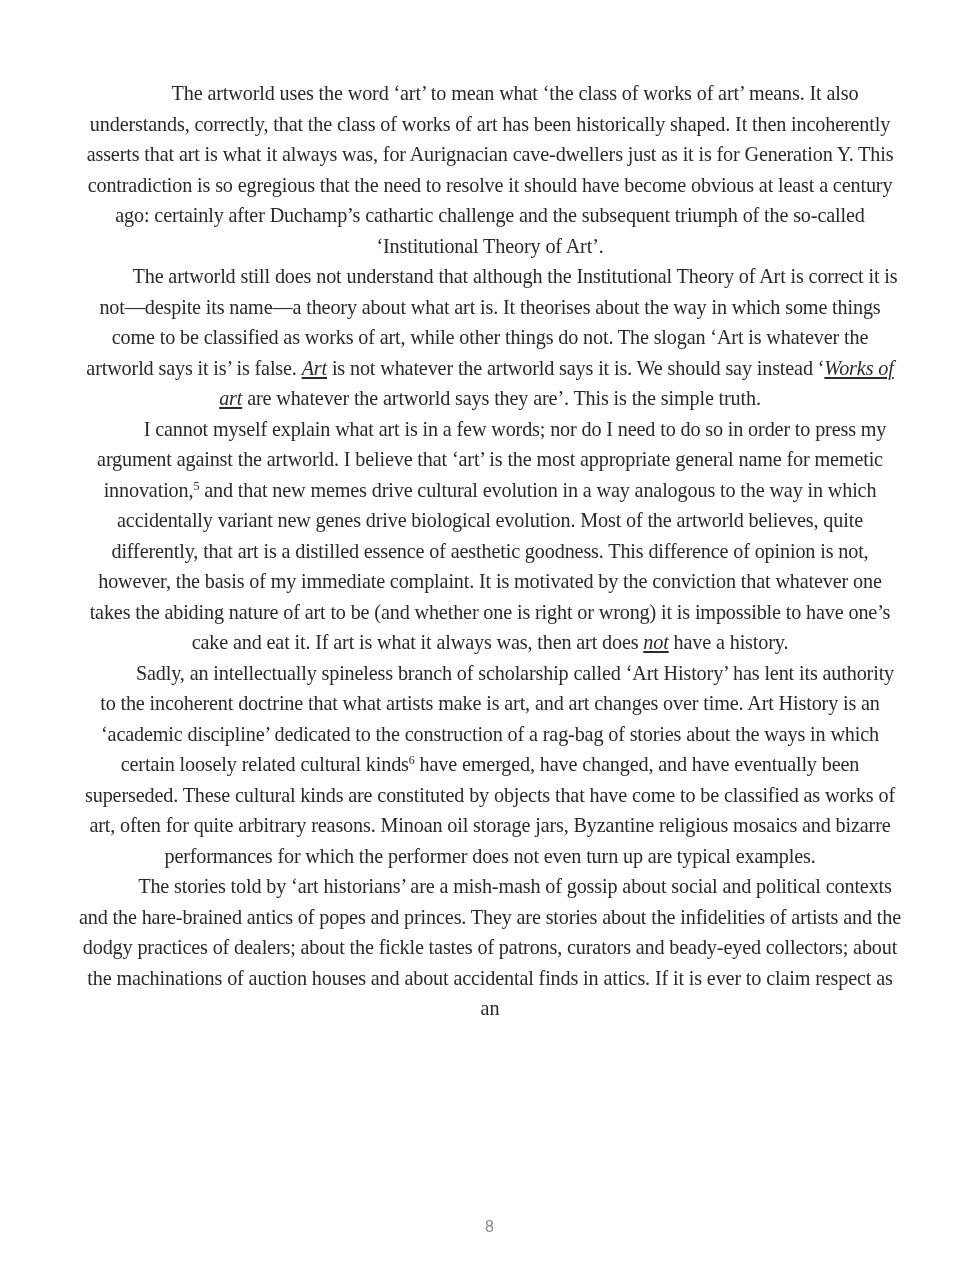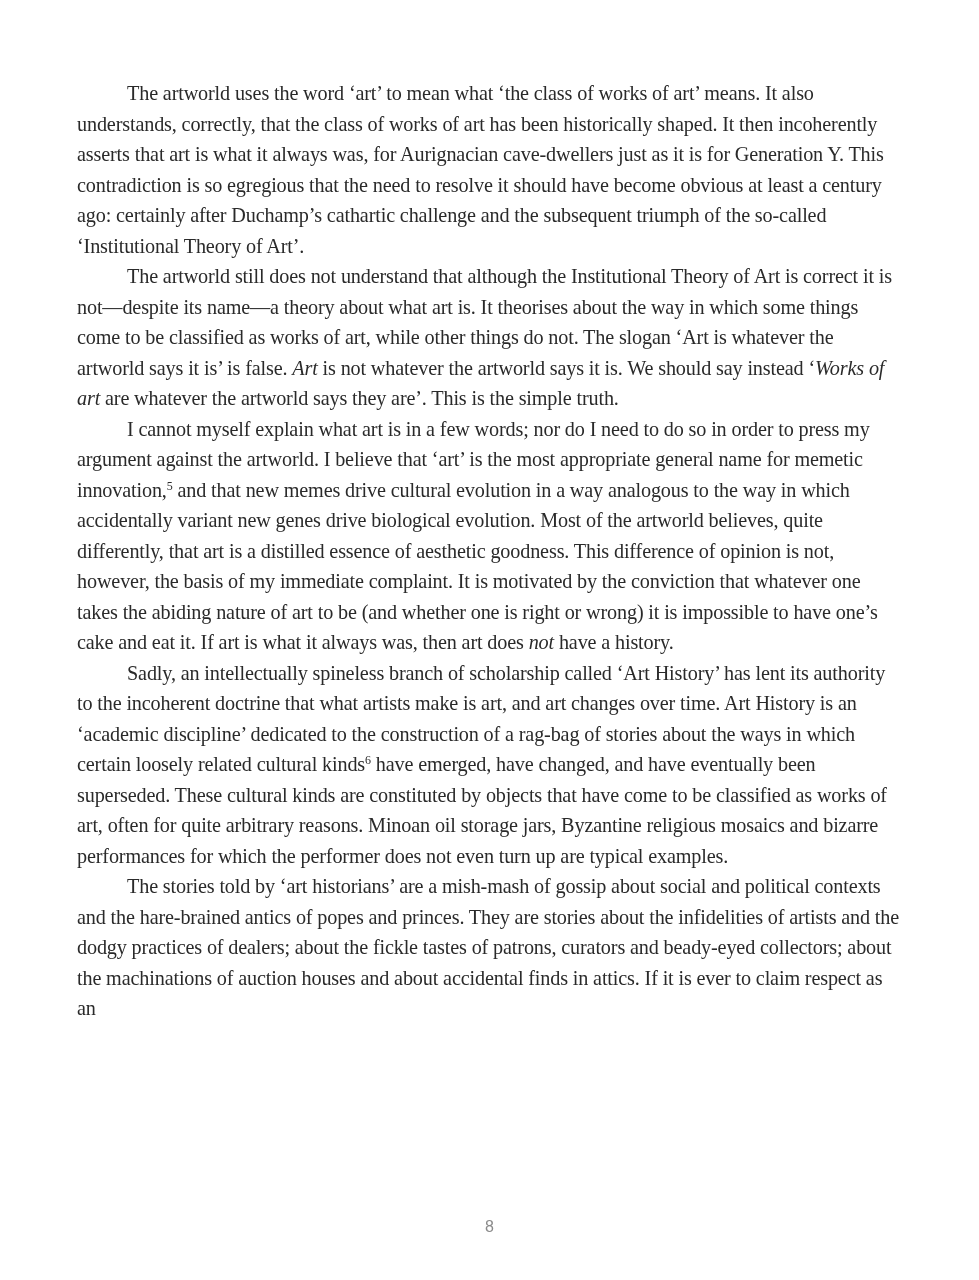--- a/index.html
+++ b/index.html
@@ -20,24 +20,25 @@
       width: 826px;
       font-family: "Liberation Serif", "DejaVu Serif", serif;
       font-size: 20.2px;
       line-height: 30.5px;
       color: #2a2a2a;
       letter-spacing: -0.15px;
     }
     .para {
       margin: 0;
       text-indent: 50px;
-      text-align: left;
+      text-align: center;
     }
     .para em {
       font-style: italic;
+      text-decoration: underline;
     }
     .para sup {
       font-size: 12px;
       line-height: 0;
       vertical-align: 7px;
     }
     .page-number {
       position: absolute;
       left: 0;
       width: 979px;

